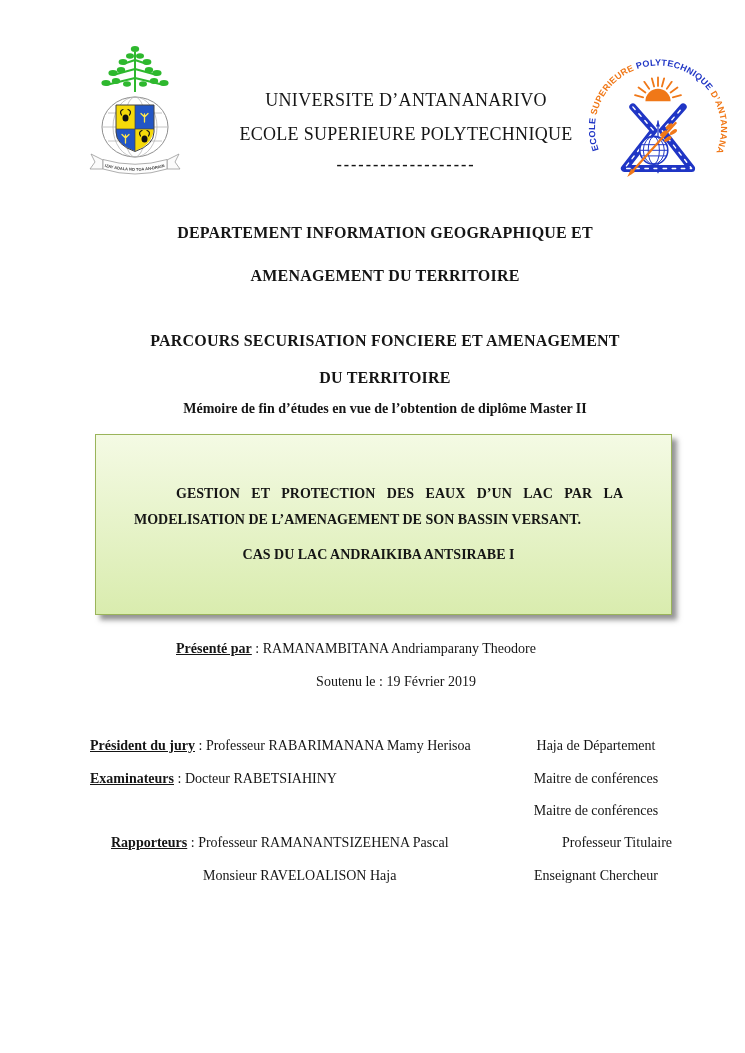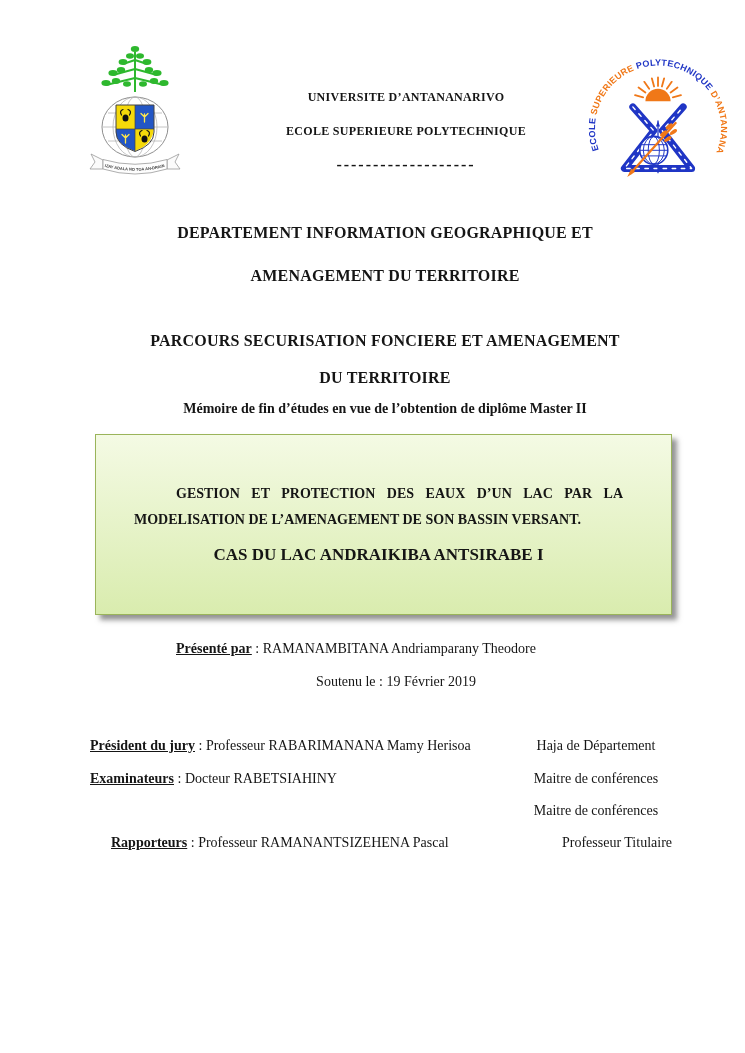--- a/index.html
+++ b/index.html
@@ -7,42 +7,42 @@
   body {
     width: 745px; height: 1053px;
     background: #ffffff;
     font-family: "Liberation Serif", serif;
     color: #151515;
     position: relative;
     overflow: hidden;
   }
   .abs { position: absolute; }
   .ctr { text-align: center; }
-  .hline { font-size: 12px; font-weight: bold; letter-spacing: 0.3px; }
+  .hline { font-size: 18px; font-weight: normal; letter-spacing: 0.3px; }
   .sep-dashes { font-size: 16px; font-weight: bold; letter-spacing: 2px; }
   .dept { font-size: 16px; font-weight: bold; letter-spacing: 0.2px; }
   .memoire { font-size: 14px; font-weight: bold; }
 
   .title-box {
     left: 95px; top: 434px; width: 577px; height: 181px;
     border: 1px solid #9ab45a;
     background: linear-gradient(#f4fae4, #d9ecae);
     box-shadow: 5px 5px 5px rgba(60,60,60,0.55);
     padding: 46px 48px 0 38px;
   }
   .title-box p.main {
     margin: 0;
     font-size: 14px; font-weight: bold;
     line-height: 26px;
     text-align: justify;
     text-indent: 42px;
   }
   .title-box .sub {
     margin-top: 9px;
-    font-size: 17px; font-weight: bold;
+    font-size: 14px; font-weight: bold;
     text-align: center;
     line-height: 26px;
   }
 
   .present-line { font-size: 14px; }
   .ul { text-decoration: underline; font-weight: bold; }
 
   .jury-row { position: absolute; left: 0; width: 582px; font-size: 14px; white-space: nowrap; font-family: Liberation Serif, serif; }
   .jury-row .fn { position: absolute; left: 430px; top: 0; width: 152px; text-align: center; white-space: normal; }
   .jury-row.ind3 { padding-left: 106px; }
@@ -198,15 +198,19 @@
 
     <div class="jury-row ind3" style="top:65px;">
       <span class="fn">Maitre de conférences</span>
     </div>
 
     <div class="jury-row" style="top:97px;margin-left:21px;">
       <span class="ul">Rapporteurs</span><span> :   </span><span>Professeur RAMANANTSIZEHENA Pascal</span>
       <span class="fn">Professeur Titulaire</span>
     </div>
 
+    <div class="jury-row ind5" style="top:130px;">
+      <span>Monsieur RAVELOALISON Haja</span>
+      <span class="fn">Enseignant Chercheur</span>
+    </div>
 
   </div>
 </div>
 
 </body></html>

